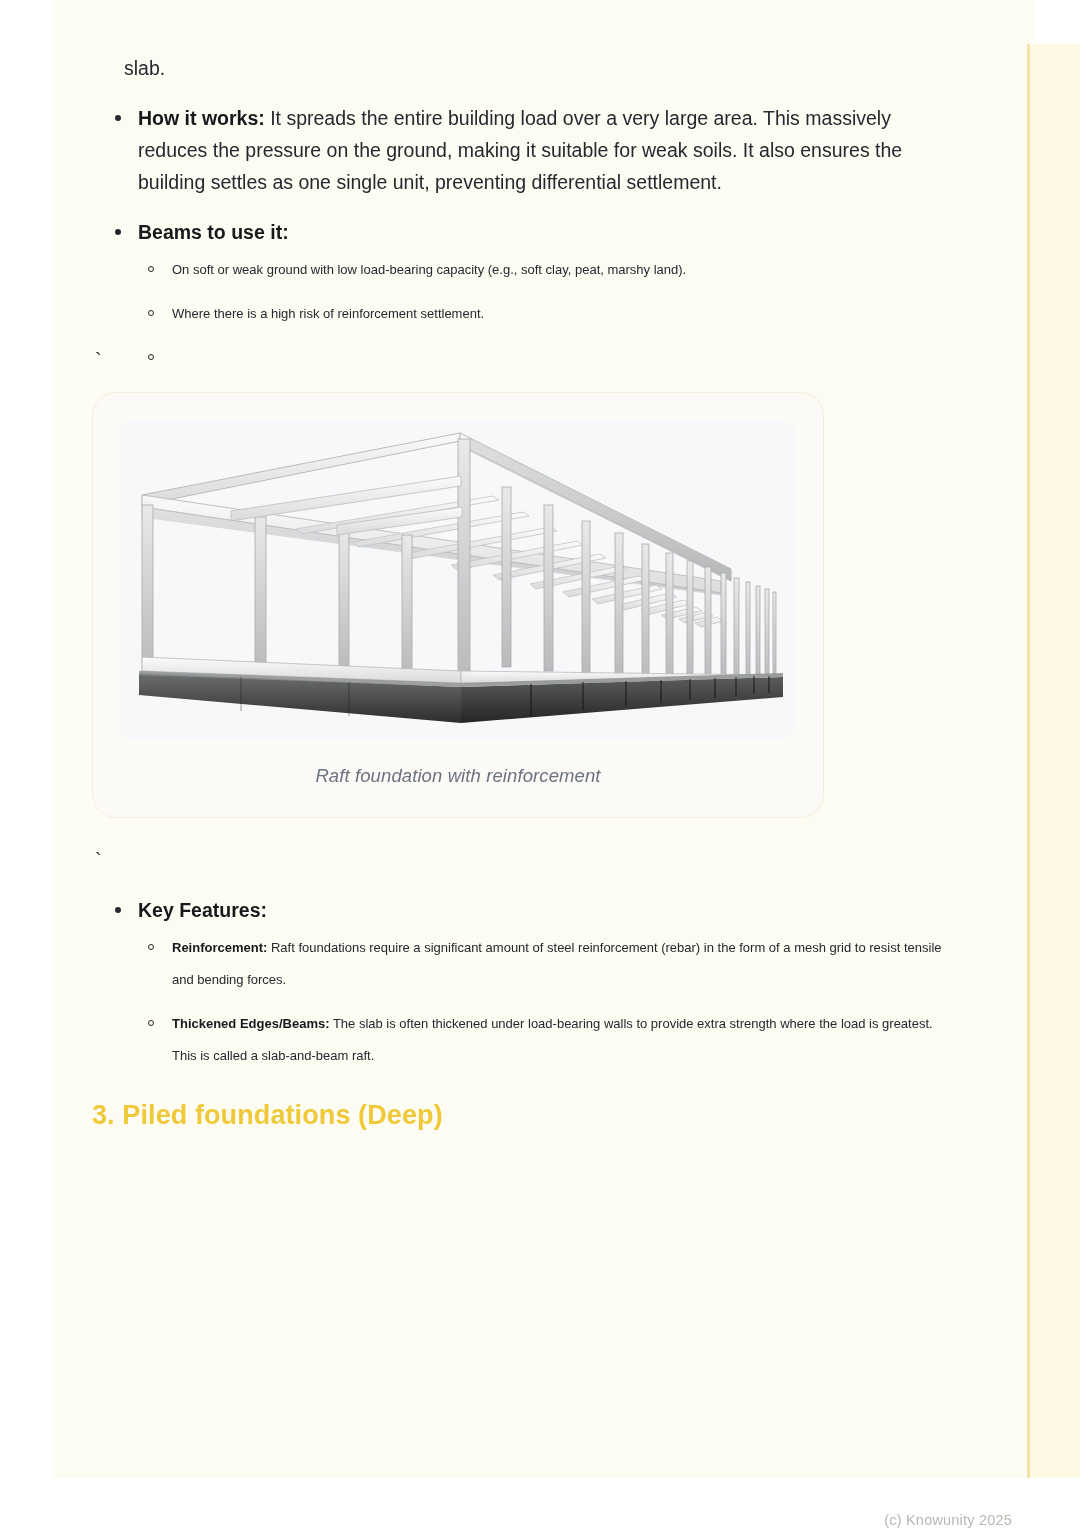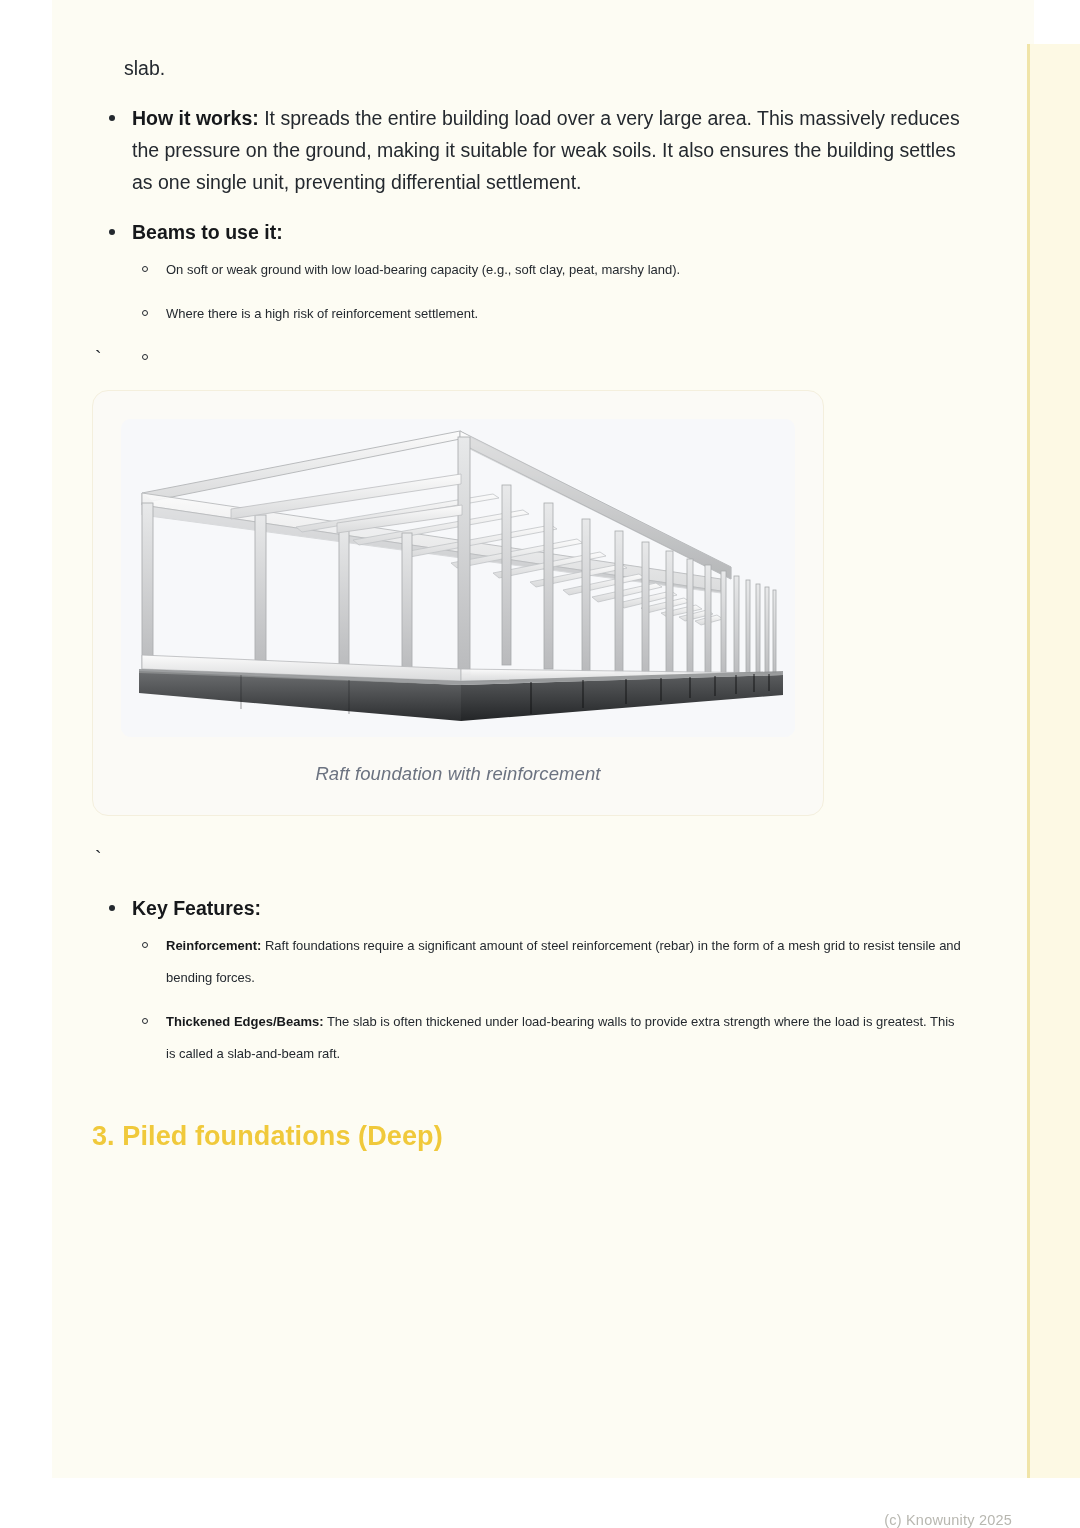--- a/index.html
+++ b/index.html
@@ -47,21 +47,21 @@
 
   .plain-line {
     font-size: 19.5px;
     line-height: 32px;
     color: #24292f;
     margin: 8px 0 0 32px;
   }
 
   ul.lvl1 {
     list-style: none;
-    margin: 8px;
+    margin: 14px;
     padding: 0;
   }
   ul.lvl1 > li {
     position: relative;
     padding-left: 32px;
     margin-top: 18px;
     font-size: 19.5px;
     line-height: 32px;
     color: #24292f;
   }
@@ -109,21 +109,21 @@
     margin-left: 3px;
     height: 32px;
   }
 
   
   .figure-card {
     margin-top: 16px;
     width: 732px;
     box-sizing: border-box;
     border: 1px solid #f4efdd;
-    border-radius: 16px;
+    border-radius: 24px;
     background: #fbfaf6;
     padding: 28px 28px 30px 28px;
   }
   .figure-img-wrap {
     width: 674px;
     height: 318px;
     background: #f7f8fa;
     border-radius: 10px;
     overflow: hidden;
     position: relative;
@@ -133,21 +133,21 @@
     margin-top: 26px;
     text-align: center;
     font-style: italic;
     font-size: 18.5px;
     color: #6b7280;
     letter-spacing: .1px;
   }
 
   
   .section-heading {
-    margin-top: 51px;
+    margin-top: 28px;
     font-size: 27px;
     font-weight: bold;
     color: #f0c93b;
     letter-spacing: .1px;
   }
 
   
   #footer-credit {
     position: absolute;
     right: 22px;

